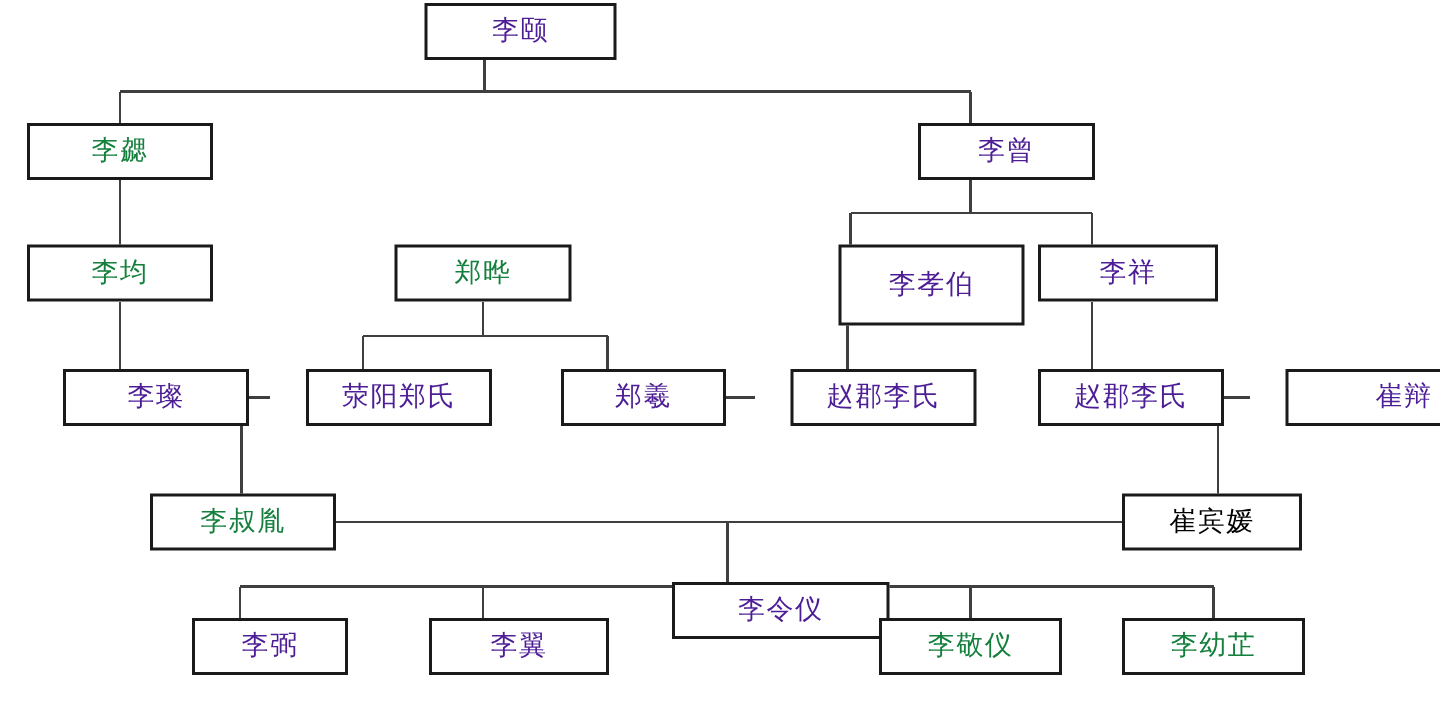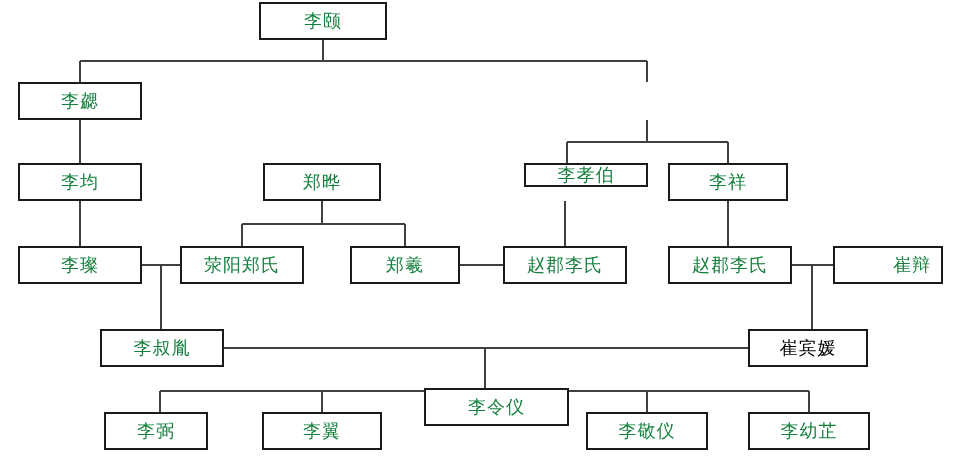--- a/index.html
+++ b/index.html
@@ -33,21 +33,21 @@
     border: 2.5px solid #1a1a1a;
     display: flex;
     align-items: center;
     justify-content: center;
     font-size: 18px;
     line-height: 1;
     letter-spacing: 1px;
     white-space: nowrap;
     z-index: 2;
   }
-  .node.blue  { color: #15803d; }
+  .node.blue  { color: #4c1d95; margin-left: 24px; }
   .node.red   { color: #15803d; }
   .node.black { color: #000000; }
 </style>
 </head>
 <body>
 
 <div id="canvas">
 
   <svg class="lines" viewBox="0 0 960 473" xmlns="http://www.w3.org/2000/svg">
     <g stroke="#3f3f3f" stroke-width="1.7" fill="none" shape-rendering="crispEdges">
@@ -88,23 +88,24 @@
       <path d="M160,391 L160,412"></path>
       <path d="M322,391 L322,412"></path>
       <path d="M485,391 L485,412"></path>
       <path d="M647,391 L647,412"></path>
       <path d="M809,391 L809,412"></path>
     </g>
   </svg>
 
   <div class="node blue" style="left:259px;top:2px;width:128px;height:38px;">李颐</div>
   <div class="node red" style="left:18px;top:82px;width:124px;height:38px;">李勰</div>
+  <div class="node blue" style="left:588px;top:82px;width:118px;height:38px;">李曾</div>
   <div class="node red" style="left:18px;top:163px;width:124px;height:38px;">李均</div>
   <div class="node red" style="left:263px;top:163px;width:118px;height:38px;">郑晔</div>
-  <div class="node blue" style="left:524px;top:163px;width:124px;height:24px;">李孝伯</div>
+  <div class="node blue" style="left:535px;top:163px;width:124px;height:54px;">李孝伯</div>
   <div class="node blue" style="left:668px;top:163px;width:120px;height:38px;">李祥</div>
   <div class="node blue" style="left:18px;top:246px;width:124px;height:38px;">李璨</div>
   <div class="node blue" style="left:180px;top:246px;width:124px;height:38px;">荥阳郑氏</div>
   <div class="node blue" style="left:350px;top:246px;width:110px;height:38px;">郑羲</div>
   <div class="node blue" style="left:503px;top:246px;width:124px;height:38px;">赵郡李氏</div>
   <div class="node blue" style="left:668px;top:246px;width:124px;height:38px;">赵郡李氏</div>
   <div class="node blue" style="left:833px;top:246px;width:110px;height:38px;padding-left:48px;">崔辩</div>
   <div class="node red" style="left:100px;top:329px;width:124px;height:38px;text-align:center;">李叔胤</div>
   <div class="node black" style="left:748px;top:329px;width:120px;height:38px;">崔宾媛</div>
   <div class="node blue" style="left:104px;top:412px;width:104px;height:38px;">李弼</div>

